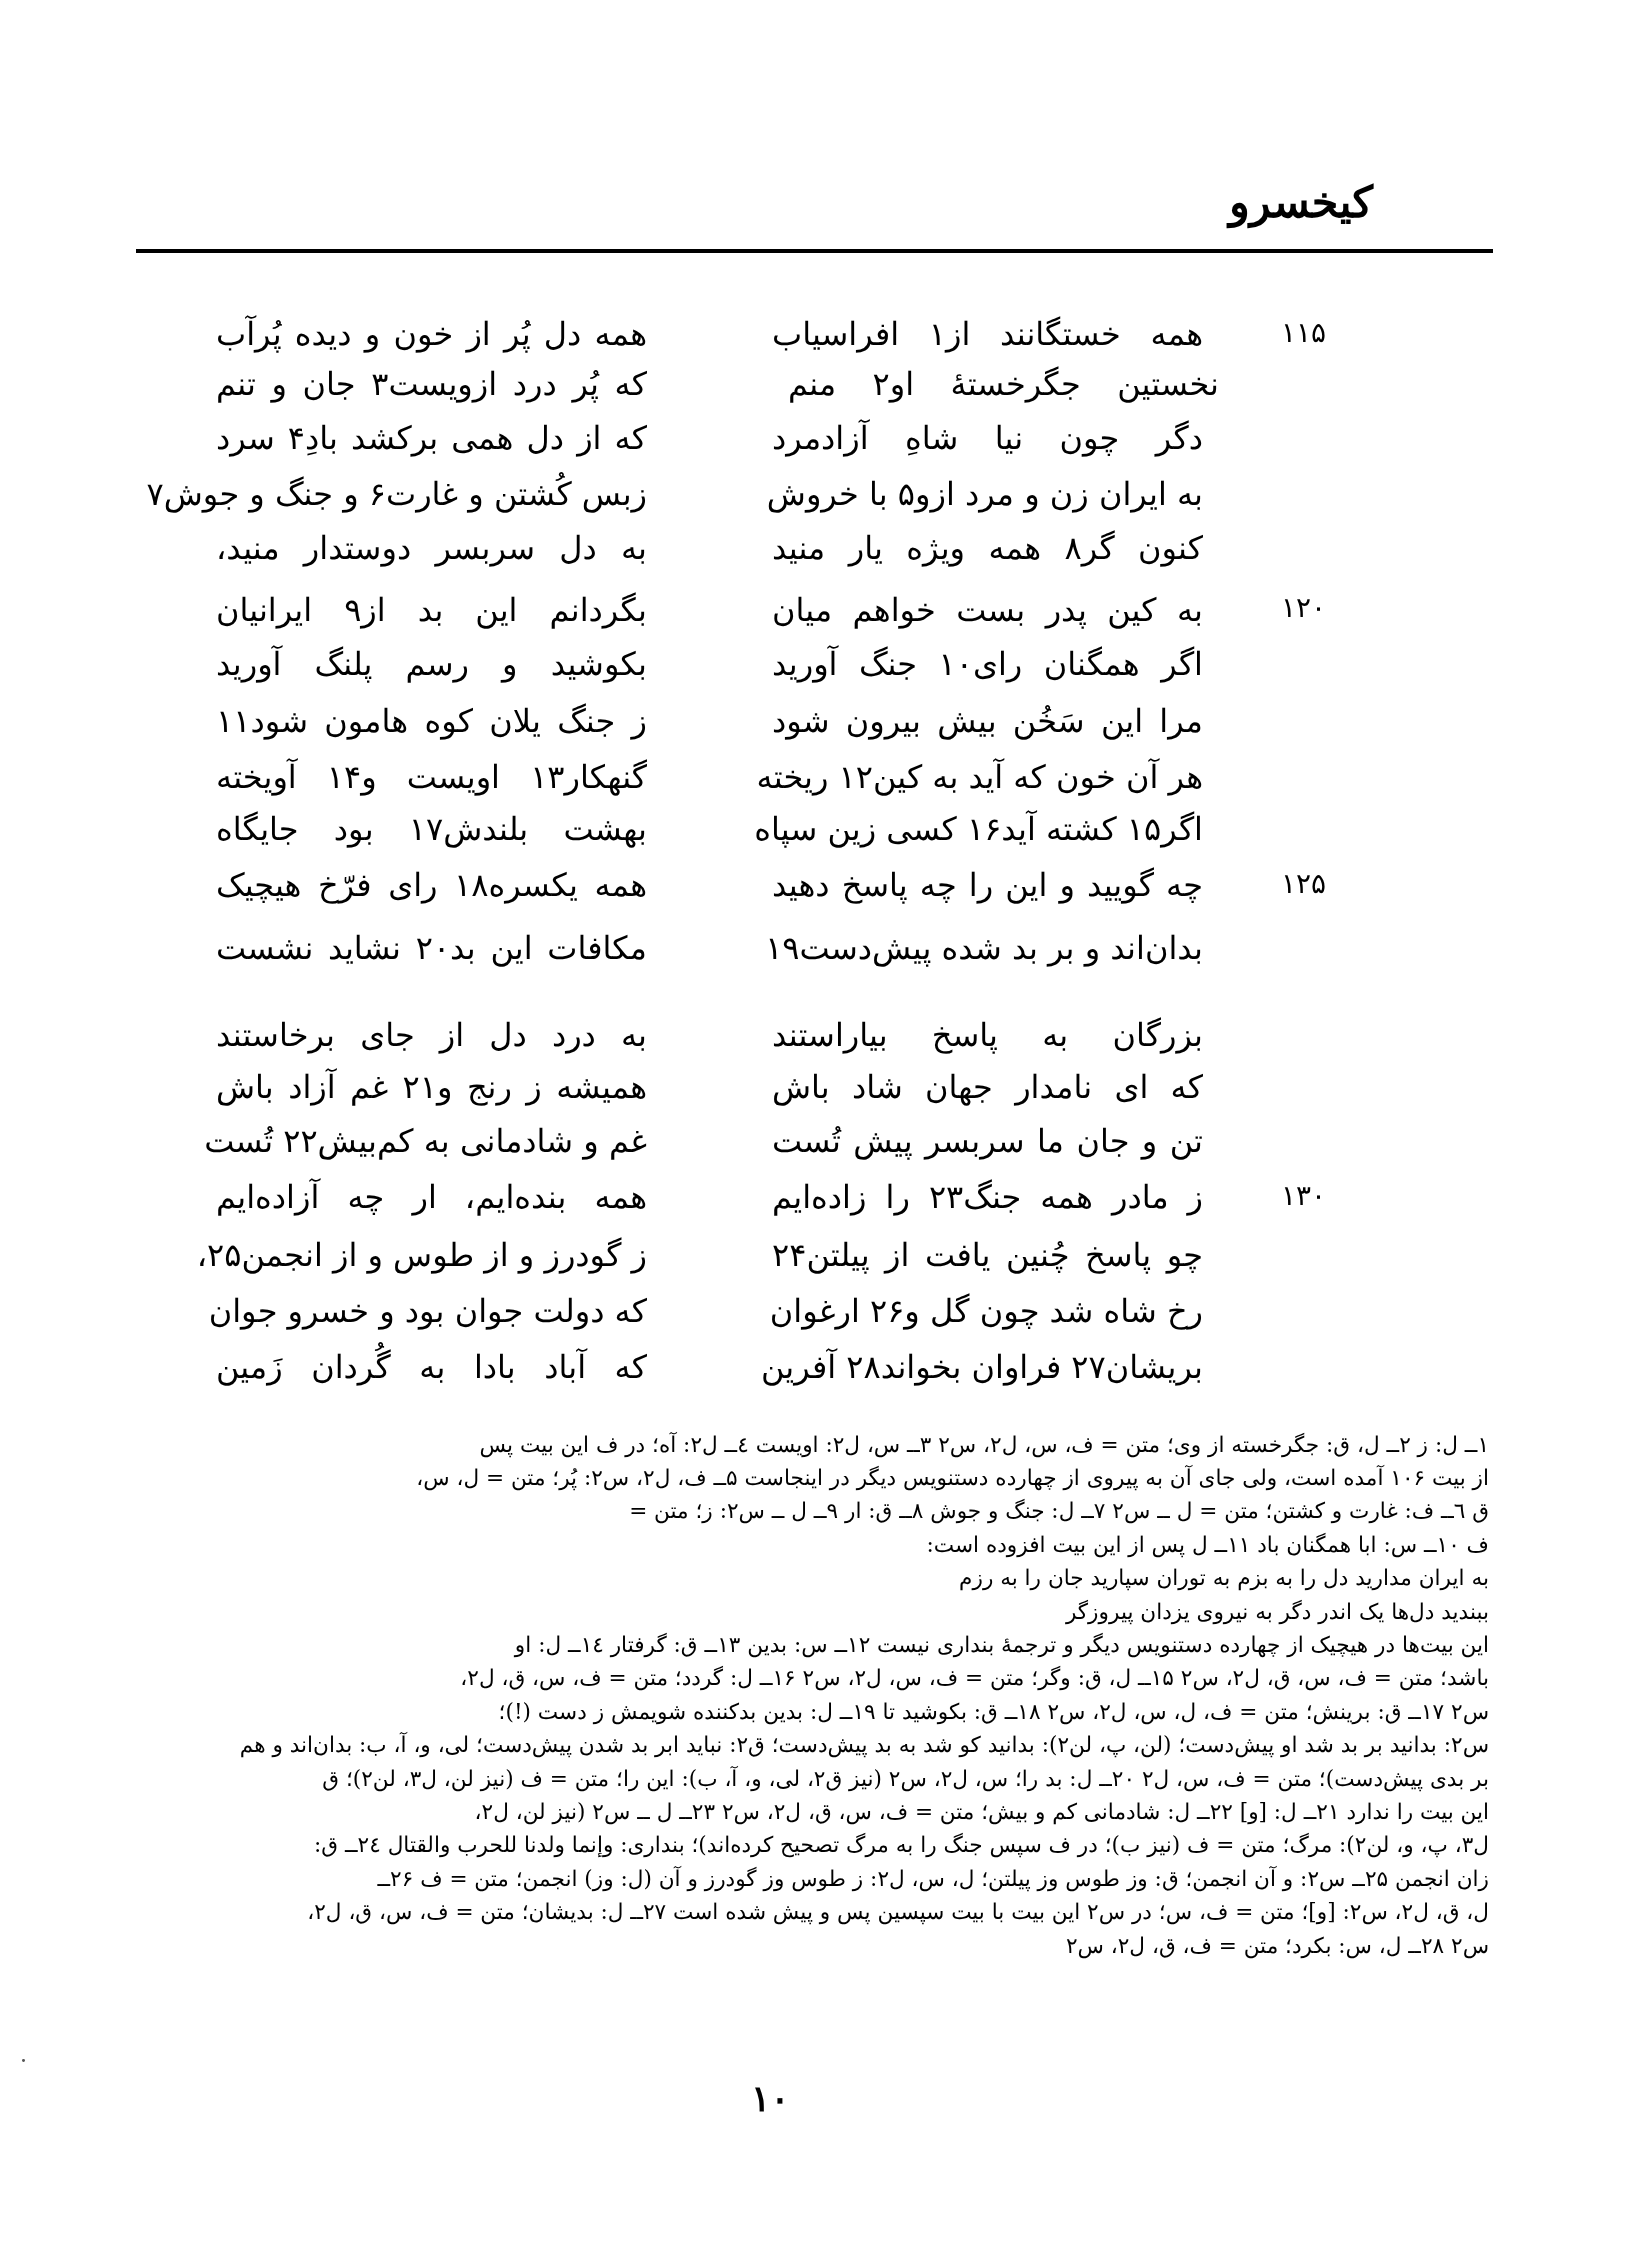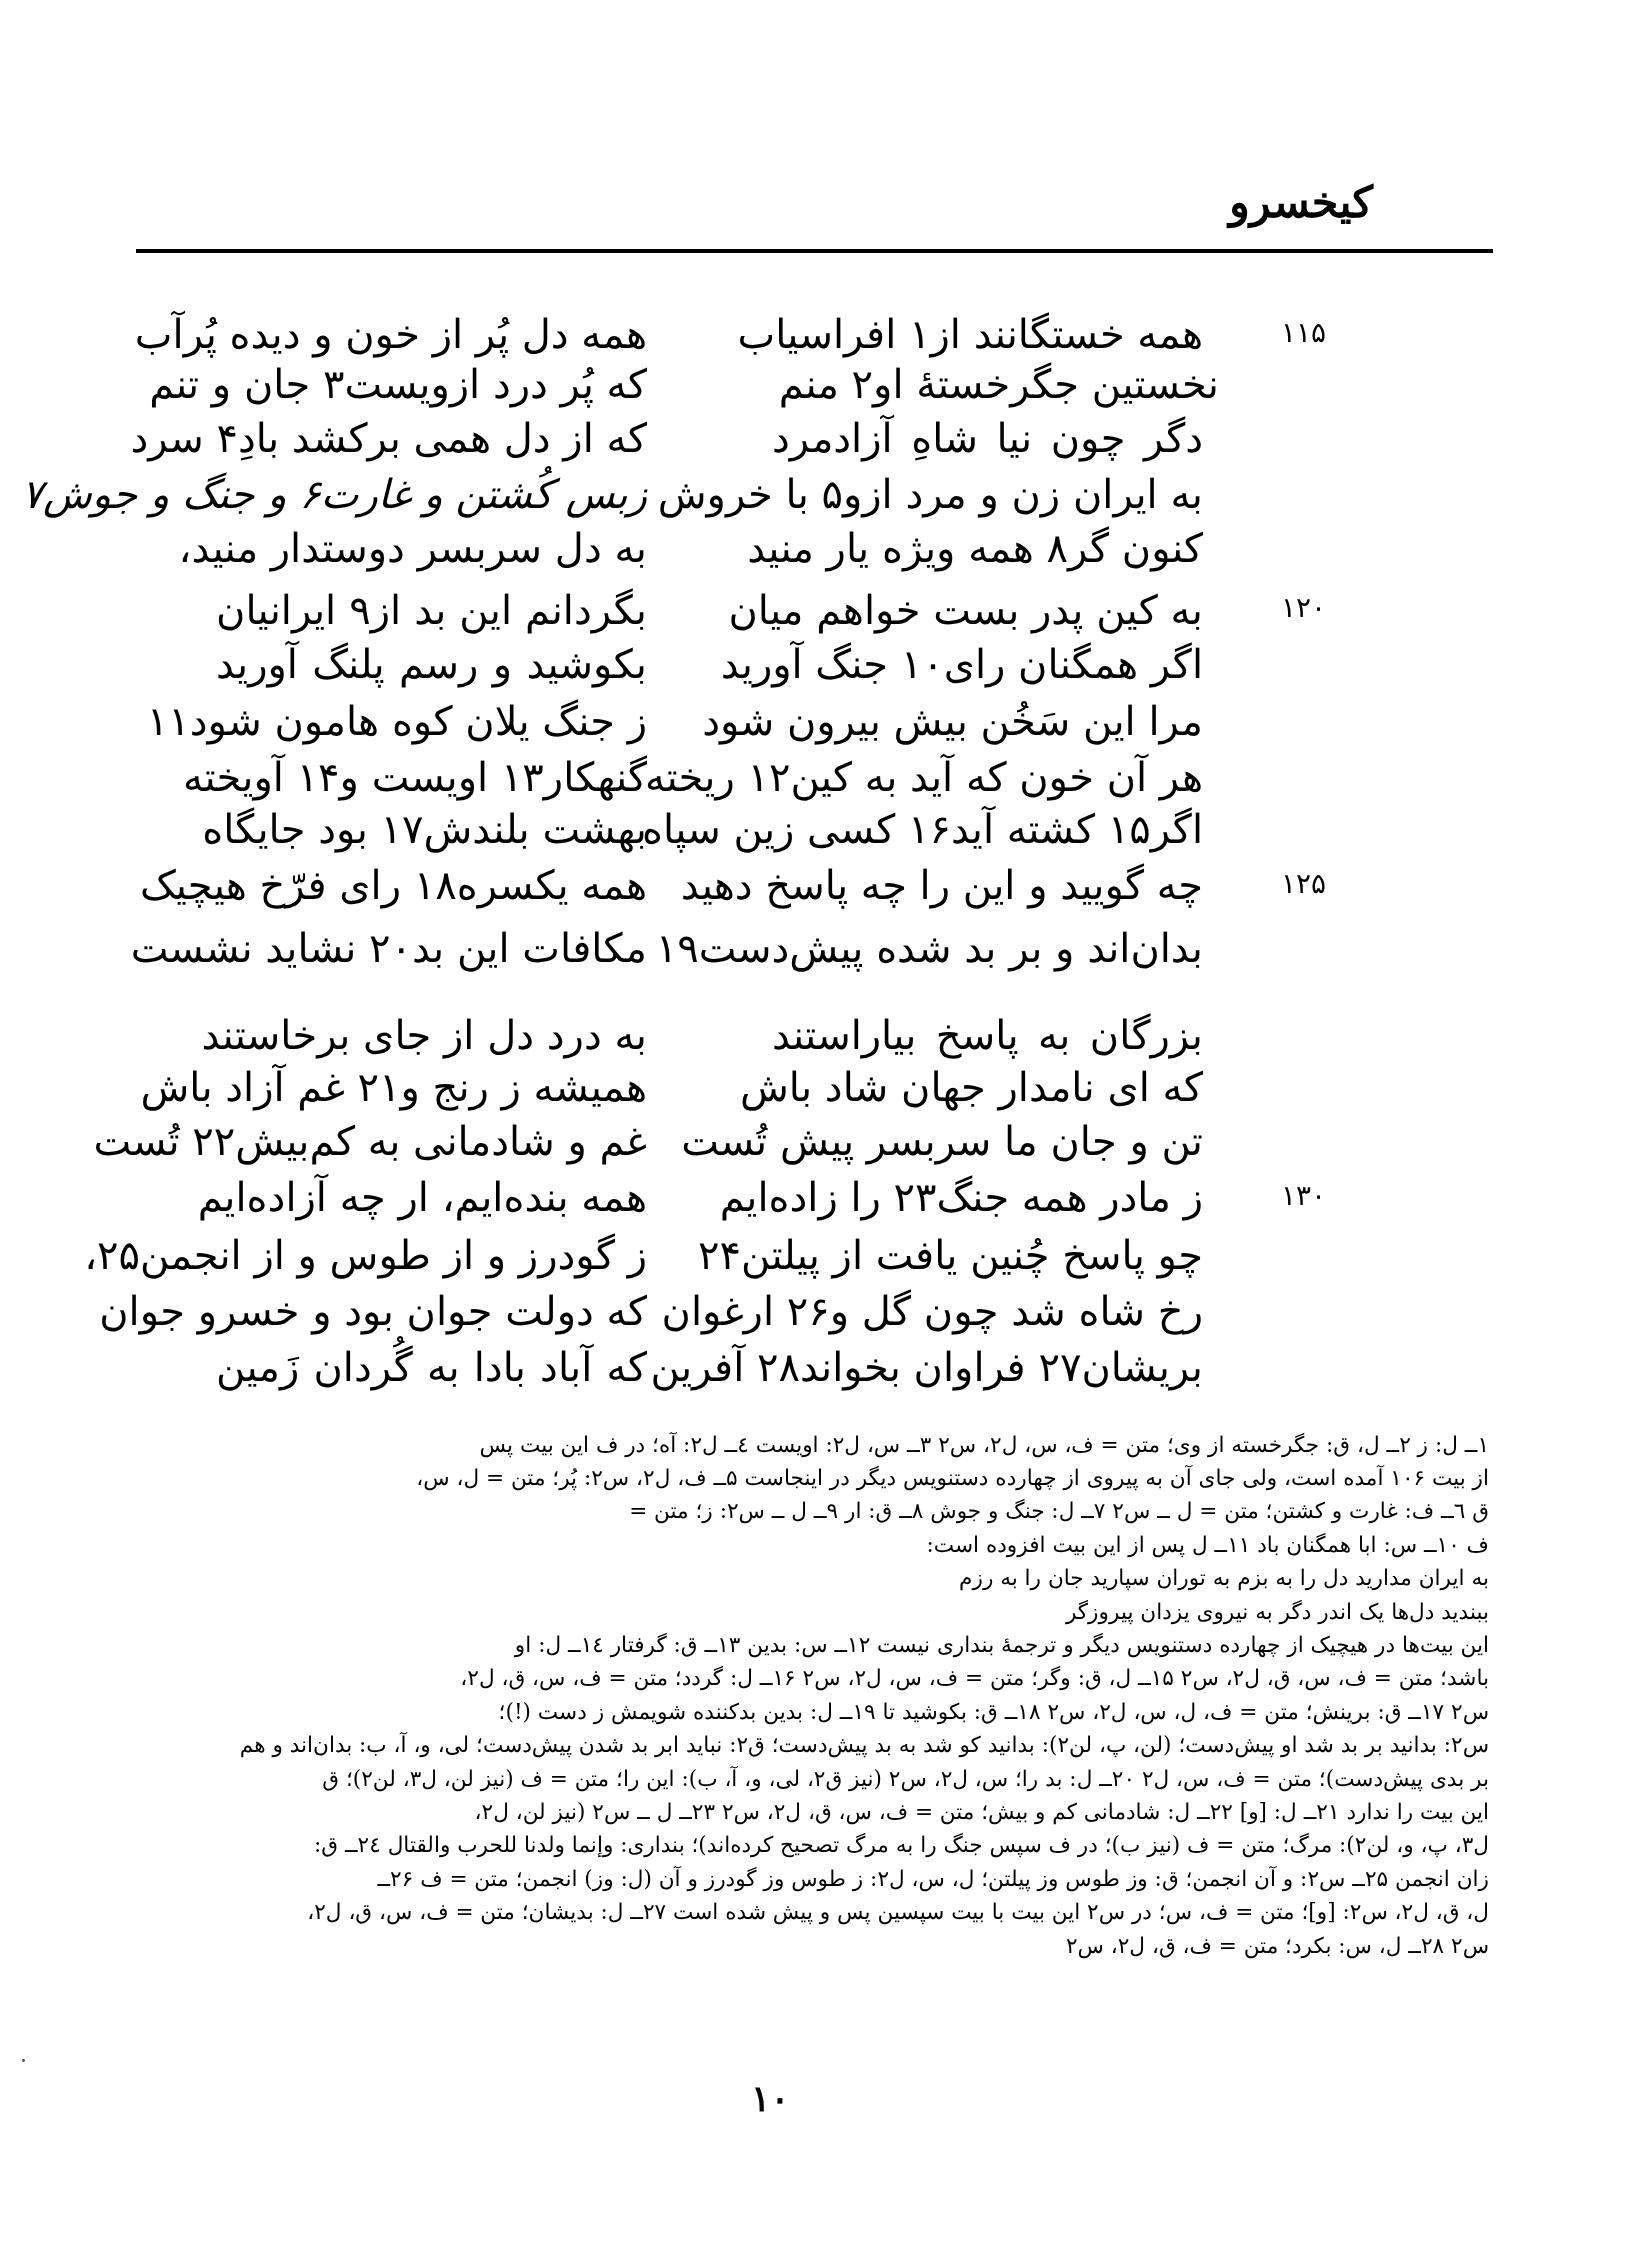--- a/index.html
+++ b/index.html
@@ -1,20 +1,20 @@
 <!DOCTYPE html>
 <html style="font-size:11px"><head>
 <meta charset="utf-8">
 <style>
   html,body{margin:0;padding:0;background:#fff;}
   body{width:1644px;height:2250px;position:relative;overflow:hidden;color:#000;
        font-family:"DejaVu Serif","Liberation Serif",serif;}
   .title{position:absolute;right:271px;top:177px;font-size:43px;font-weight:bold;direction:rtl;}
   .rule{position:absolute;left:136px;width:1357px;top:249px;height:4.2px;background:#000;}
-  .verse{position:absolute;height:56px;direction:rtl;font-size:40px;line-height:56px;white-space:nowrap;}
+  .verse{position:absolute;height:56px;direction:rtl;font-size:32px;line-height:56px;white-space:nowrap;}
   .h1{left:772px;width:431px;text-align:justify;text-align-last:justify;}
   .h2{left:216px;width:431px;text-align:justify;text-align-last:justify;}
   .vnum{position:absolute;left:1277px;width:49px;font-size:28px;direction:rtl;text-align:right;}
   .fn{position:absolute;left:146px;width:1343px;direction:rtl;font-size:21.6px;line-height:33px;white-space:nowrap;overflow:hidden;text-align:right;}
   .fn.center{text-align:right;}
   .pagenum{position:absolute;left:751px;top:2077px;font-size:36px;font-weight:bold;direction:rtl;}
   .dot{position:absolute;left:22px;top:2059px;width:2.8px;height:2.8px;background:#555;border-radius:1.4px;}
 </style>
 </head>
 <body>
@@ -24,21 +24,21 @@
 
 <div id="verses">
     <div class="verse h1" style="top: 306px;">همه خستگانند از۱ افراسیاب</div>
     <div class="verse h2" style="top: 306px;">همه دل پُر از خون و دیده پُرآب</div>
     <div class="vnum" style="top: 316px;">۱۱۵</div>
     <div class="verse h1" style="top: 356px; margin-left: 16px;">نخستین جگرخستهٔ او۲ منم</div>
     <div class="verse h2" style="top: 356px;">که پُر درد ازویست۳ جان و تنم</div>
     <div class="verse h1" style="top: 410px;">دگر چون نیا شاهِ آزادمرد</div>
     <div class="verse h2" style="top: 410px;">که از دل همی برکشد بادِ۴ سرد</div>
     <div class="verse h1" style="top: 466px;">به ایران زن و مرد ازو۵ با خروش</div>
-    <div class="verse h2" style="top: 466px; font-style: italic;">زبس کُشتن و غارت۶ و جنگ و جوش۷</div>
+    <div class="verse h2" style="top: 466px;">زبس کُشتن و غارت۶ و جنگ و جوش۷</div>
     <div class="verse h1" style="top: 520px;">کنون گر۸ همه ویژه یار منید</div>
     <div class="verse h2" style="top: 520px;">به دل سربسر دوستدار منید،</div>
     <div class="verse h1" style="top: 582px;">به کین پدر بست خواهم میان</div>
     <div class="verse h2" style="top: 582px;">بگردانم این بد از۹ ایرانیان</div>
     <div class="vnum" style="top: 591px;">۱۲۰</div>
     <div class="verse h1" style="top: 636px;">اگر همگنان رای۱۰ جنگ آورید</div>
     <div class="verse h2" style="top: 636px;">بکوشید و رسم پلنگ آورید</div>
     <div class="verse h1" style="top: 693px;">مرا این سَخُن بیش بیرون شود</div>
     <div class="verse h2" style="top: 693px;">ز جنگ یلان کوه هامون شود۱۱</div>
     <div class="verse h1" style="top: 749px;">هر آن خون که آید به کین۱۲ ریخته</div>

